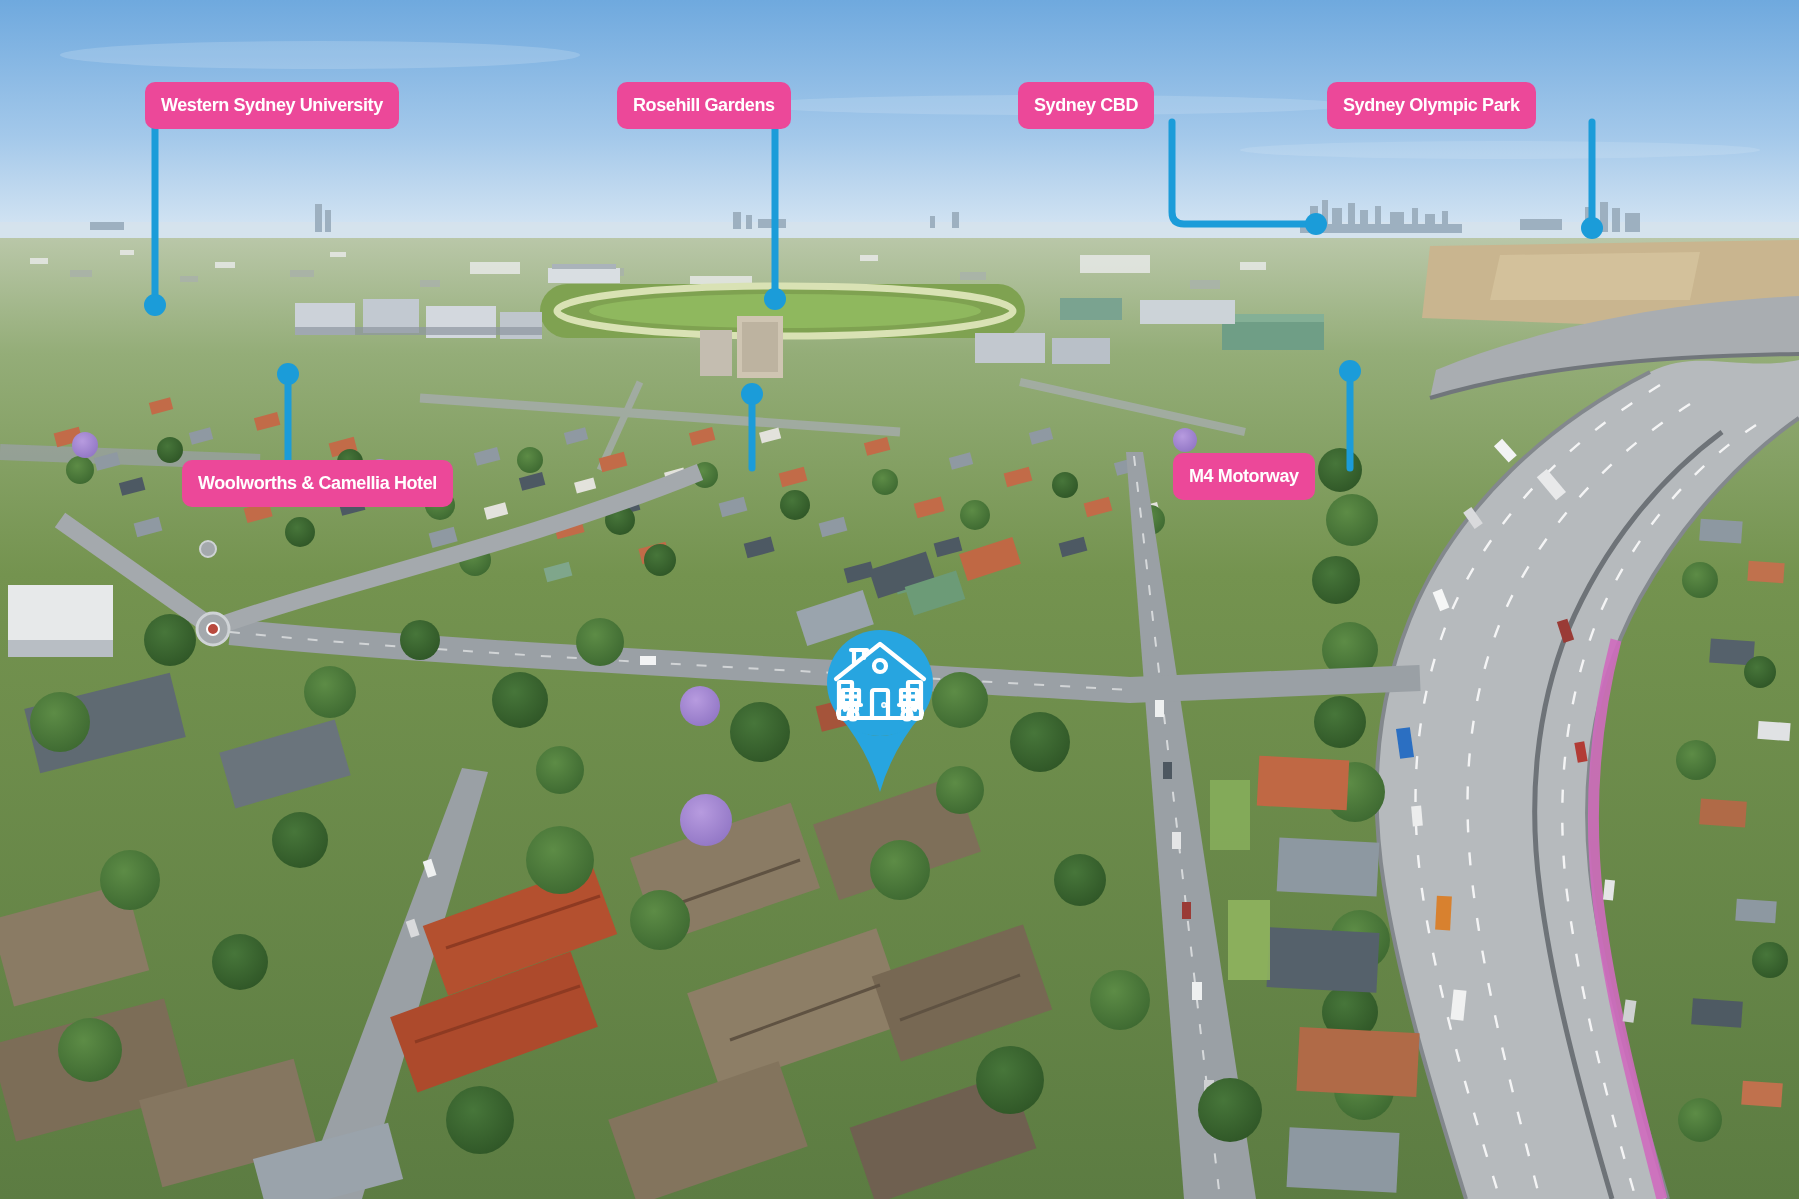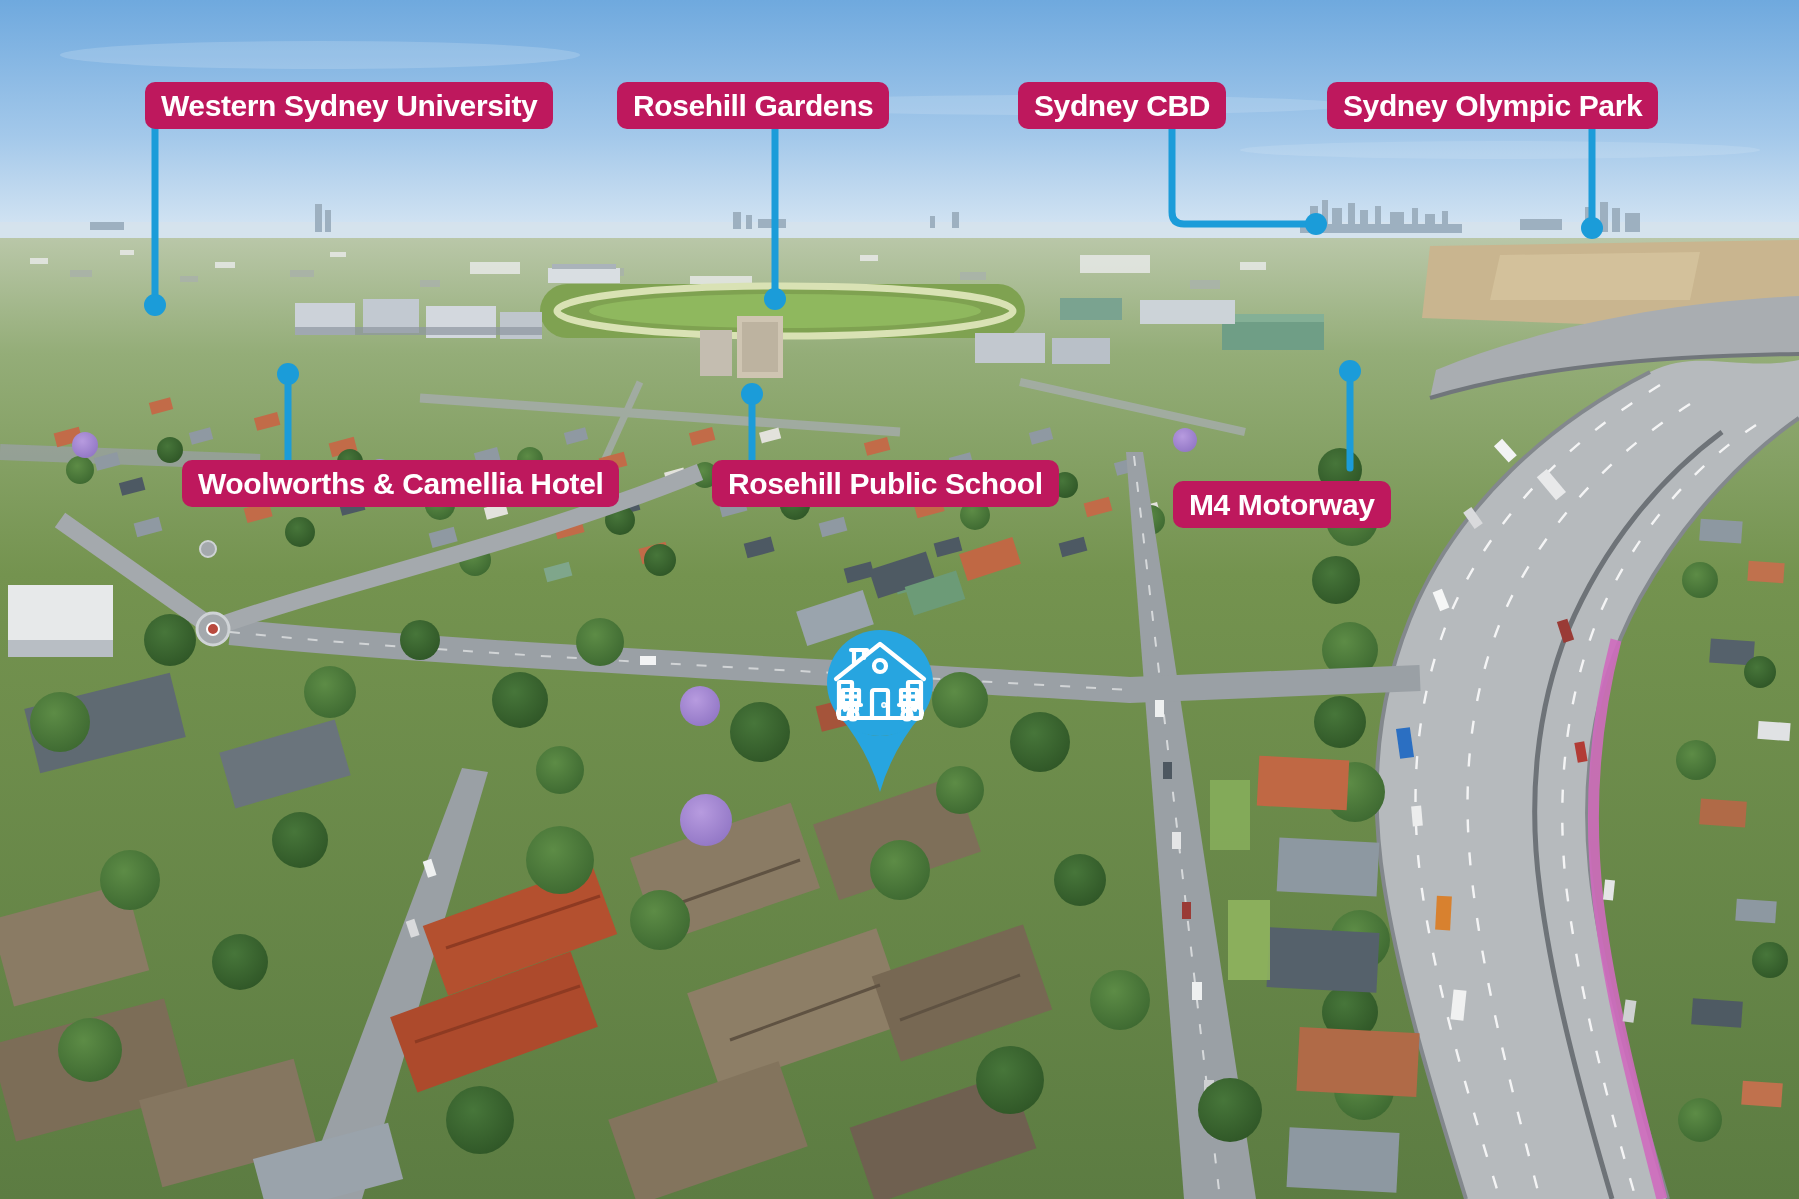--- a/index.html
+++ b/index.html
@@ -3,40 +3,40 @@
 <meta charset="utf-8">
 <style>
   html,body{margin:0;padding:0;background:#222;}
   .stage{
     position:relative;width:1799px;height:1199px;overflow:hidden;
     font-family:"Liberation Sans","DejaVu Sans",sans-serif;
   }
   .stage svg{position:absolute;left:0;top:0;width:1799px;height:1199px;display:block;}
   .map-label{
     position:absolute;
-    background:#be185d;
+    background:#ec4899;
     color:#ffffff;
     font-weight:bold;
-    font-size:30px;
+    font-size:18px;
     letter-spacing:-0.4px;
     line-height:47px;
     height:47px;
     padding:0 16px;
     border-radius:10px;
     white-space:nowrap;
     z-index:30;
     box-shadow:0 0 0 0 rgba(0,0,0,0);
   }
   .lbl-wsu{left:145px;top:82px;}
   .lbl-rg {left:617px;top:82px;}
   .lbl-cbd{left:1018px;top:82px;}
   .lbl-sop{left:1327px;top:82px;}
   .lbl-wch{left:182px;top:460px;}
   .lbl-rps{left:712px;top:460px;}
-  .lbl-m4 {left:1173px;top:481px;}
+  .lbl-m4 {left:1173px;top:453px;}
   .annot{z-index:20;pointer-events:none;}
   .photo{z-index:1;}
 </style>
 </head>
 <body>
 
 <div class="stage">
 
   <svg class="photo" viewBox="0 0 1799 1199" preserveAspectRatio="none">
     <defs>
@@ -447,16 +447,15 @@
           <circle cx="27" cy="27" r="4.5"></circle>
       </g>
     </g>
   </svg>
 
   <div class="map-label lbl-wsu">Western Sydney University</div>
   <div class="map-label lbl-rg">Rosehill Gardens</div>
   <div class="map-label lbl-cbd">Sydney CBD</div>
   <div class="map-label lbl-wch">Woolworths &amp; Camellia Hotel</div>
   <div class="map-label lbl-sop">Sydney Olympic Park</div>
-  <div class="map-label lbl-rps">Rosehill Public School</div>
   <div class="map-label lbl-m4">M4 Motorway</div>
 
 </div>
 
 </body></html>

